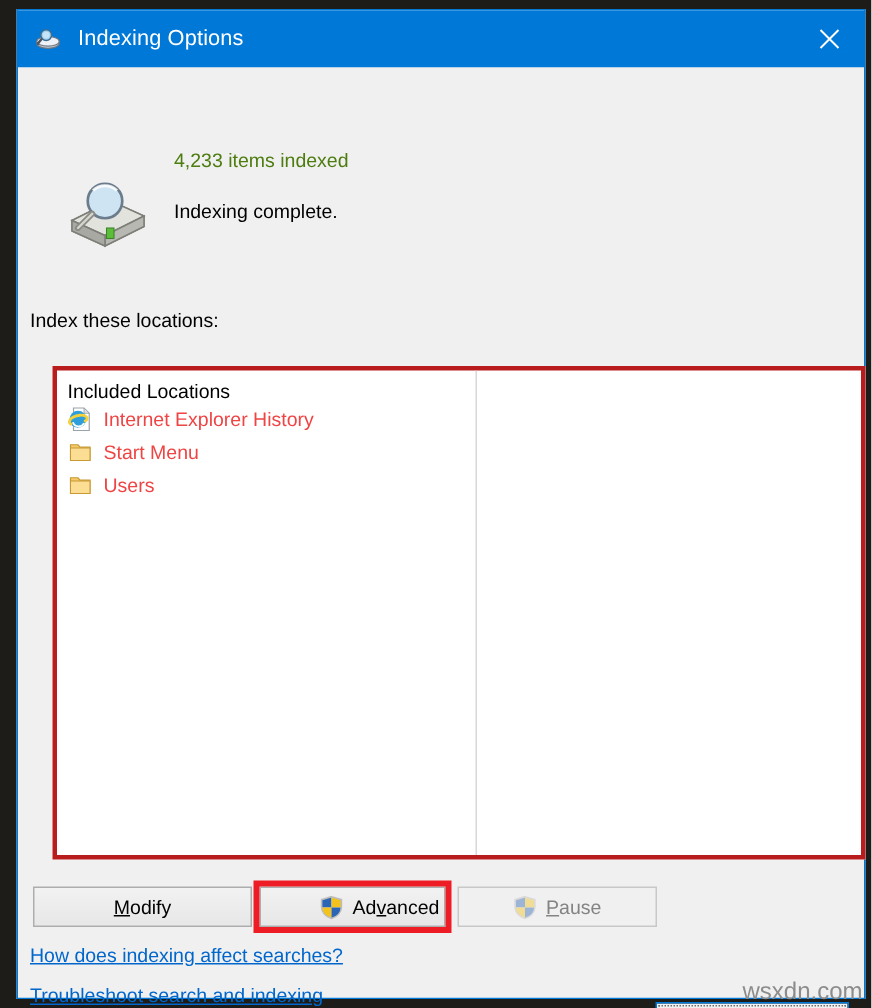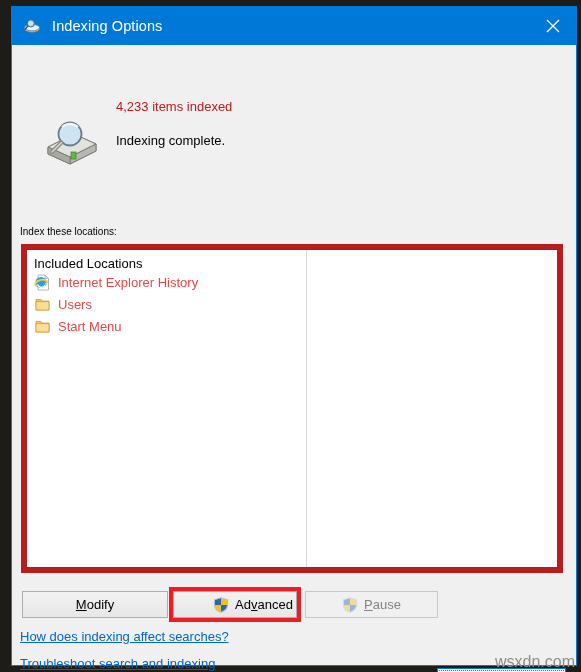--- a/index.html
+++ b/index.html
@@ -90,52 +90,51 @@
     left: 28px;
     top: 72px;
     width: 62px;
     height: 52px;
   }
   .status-line1 {
     position: absolute;
     left: 104px;
     top: 54px;
     font-size: 13px;
-    color: #b91c1c;
+    color: #4d7c0f;
     white-space: nowrap;
   }
   .status-line2 {
     position: absolute;
     left: 104px;
     top: 88px;
     font-size: 13px;
     color: #000000;
     white-space: nowrap;
   }
 
   
   .section-label {
     position: absolute;
     left: 8px;
     top: 161px;
-    font-size: 10px;
-    color: #000000;
-    white-space: nowrap;
-    margin-top: 20px;
+    font-size: 13px;
+    color: #000000;
+    white-space: nowrap;
   }
 
   
   .listbox {
     position: absolute;
-    left: 9px;
+    left: 23px;
     top: 199px;
     width: 542px;
     height: 329px;
     background: #ffffff;
-    border: 6px solid #b91c1c;
+    border: 3px solid #b91c1c;
     box-sizing: border-box;
     overflow: hidden;
   }
   .col-divider {
     position: absolute;
     left: 279px;
     top: 0;
     bottom: 0;
     width: 1px;
     background: #d8d8d8;
@@ -343,31 +342,31 @@
           <span class="loc-label">Internet Explorer History</span>
         </div>
 
         <div class="loc-row">
           <span class="loc-icon">
             <svg width="17" height="17" viewBox="0 0 17 17">
               <path d="M2 3.5 h5 l1.3 1.6 H15 V14 H2 Z" fill="#f5c969" stroke="#c79a33" stroke-width="0.8"></path>
               <path d="M2 5.6 h13 V14 H2 Z" fill="#fbdd94" stroke="#c79a33" stroke-width="0.7"></path>
             </svg>
           </span>
-          <span class="loc-label">Users</span>
+          <span class="loc-label">Start Menu</span>
         </div>
 
         <div class="loc-row">
           <span class="loc-icon">
             <svg width="17" height="17" viewBox="0 0 17 17">
               <path d="M2 3.5 h5 l1.3 1.6 H15 V14 H2 Z" fill="#f5c969" stroke="#c79a33" stroke-width="0.8"></path>
               <path d="M2 5.6 h13 V14 H2 Z" fill="#fbdd94" stroke="#c79a33" stroke-width="0.7"></path>
             </svg>
           </span>
-          <span class="loc-label">Start Menu</span>
+          <span class="loc-label">Users</span>
         </div>
       </div>
 
     </div>
 
     <div class="btn btn-modify">
       <span class="btn-inner">
           <u class="ak">M</u>
           <span>odify</span>
         </span>

